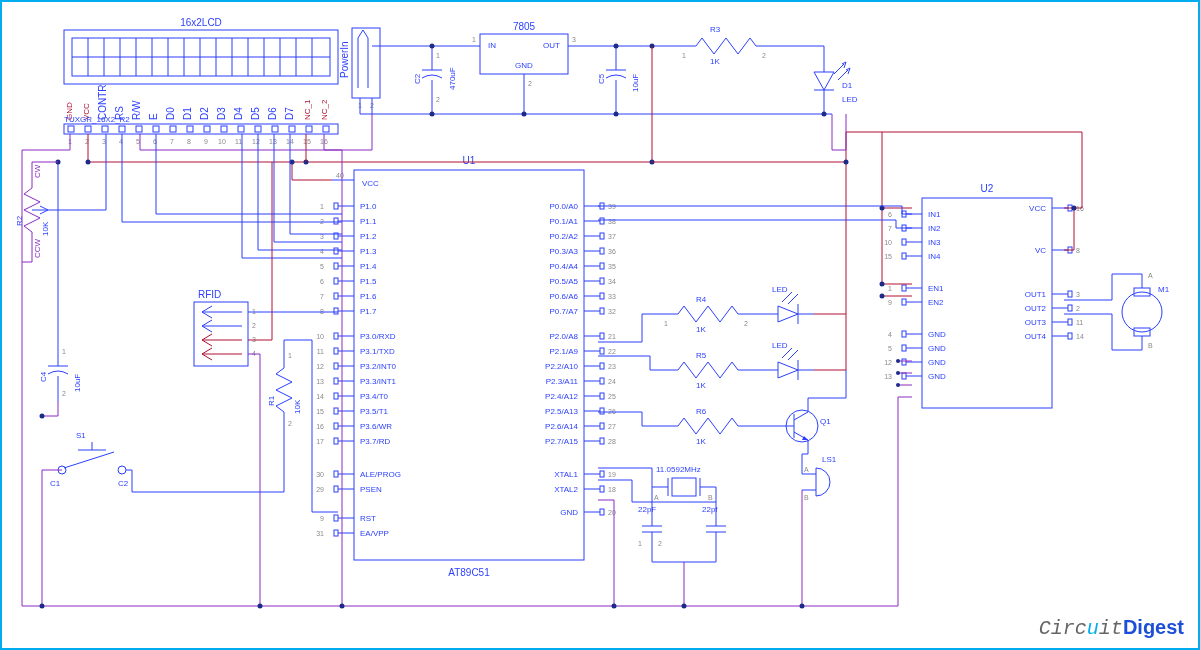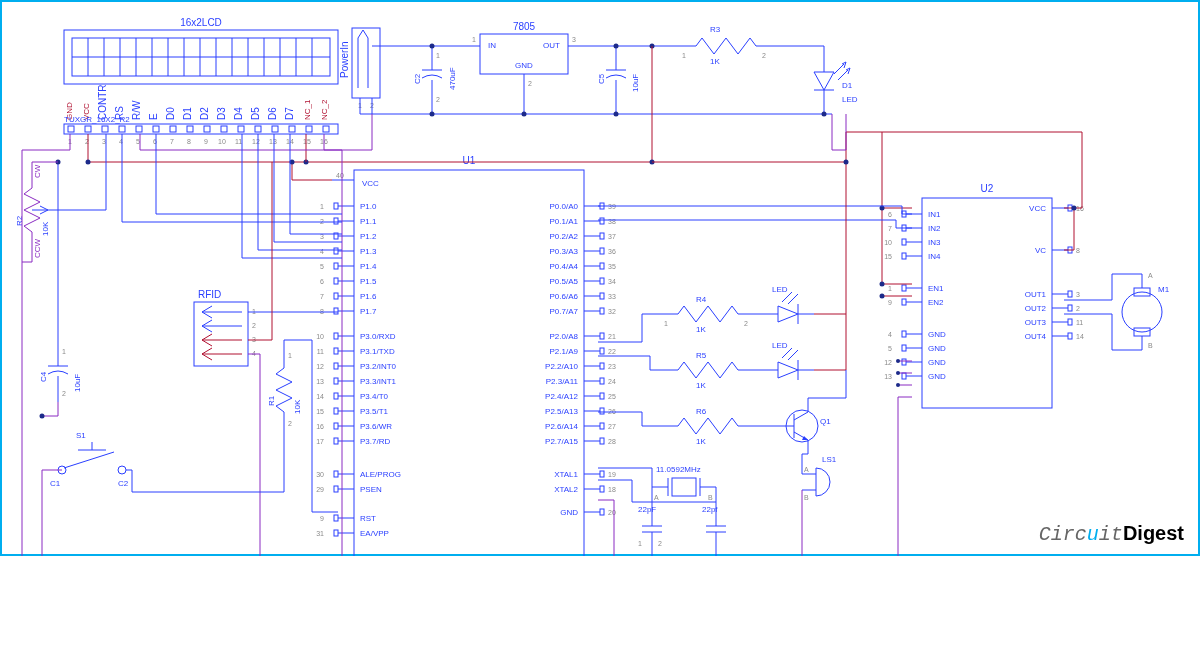--- a/index.html
+++ b/index.html
@@ -4,37 +4,37 @@
 <style>
   body {
     margin: 0;
     padding: 0;
     font-family: Arial, sans-serif;
     background: #fff;
   }
   .canvas {
     position: relative;
     width: 1200px;
-    height: 556px;
+    height: 650px;
     background: #fff;
     border: 2px solid #00aeef;
     box-sizing: border-box;
   }
   .wire-blue { stroke: #2a3fff; stroke-width: 1; fill: none; }
   .wire-red { stroke: #b01030; stroke-width: 1; fill: none; }
   .wire-purple { stroke: #8a2bc2; stroke-width: 1; fill: none; }
   .box { fill: none; stroke: #2a3fff; stroke-width: 1; }
   .lbl { font-size: 10px; fill: #2a3fff; }
   .lbl-sm { font-size: 8px; fill: #2a3fff; }
   .lbl-red { font-size: 8px; fill: #b01030; }
   .lbl-purple { font-size: 8px; fill: #8a2bc2; }
   .pinnum { font-size: 7px; fill: #8a8a8a; }
   .dot { fill: #1c2a8a; }
   .logo { position: absolute; right: 14px; bottom: 8px; font-size: 20px; color: #666; font-style: italic; }
-  .logo b { color: #000000; font-style: normal; }
+  .logo b { color: #1d4ed8; font-style: normal; }
   text { font-family: Arial, sans-serif; }
 </style>
 </head>
 <body>
 
 <div class="canvas">
 <svg width="1196" height="646" viewBox="0 0 1196 646">
 
 <g>
   <rect x="62" y="28" width="274" height="54" class="box"></rect>

